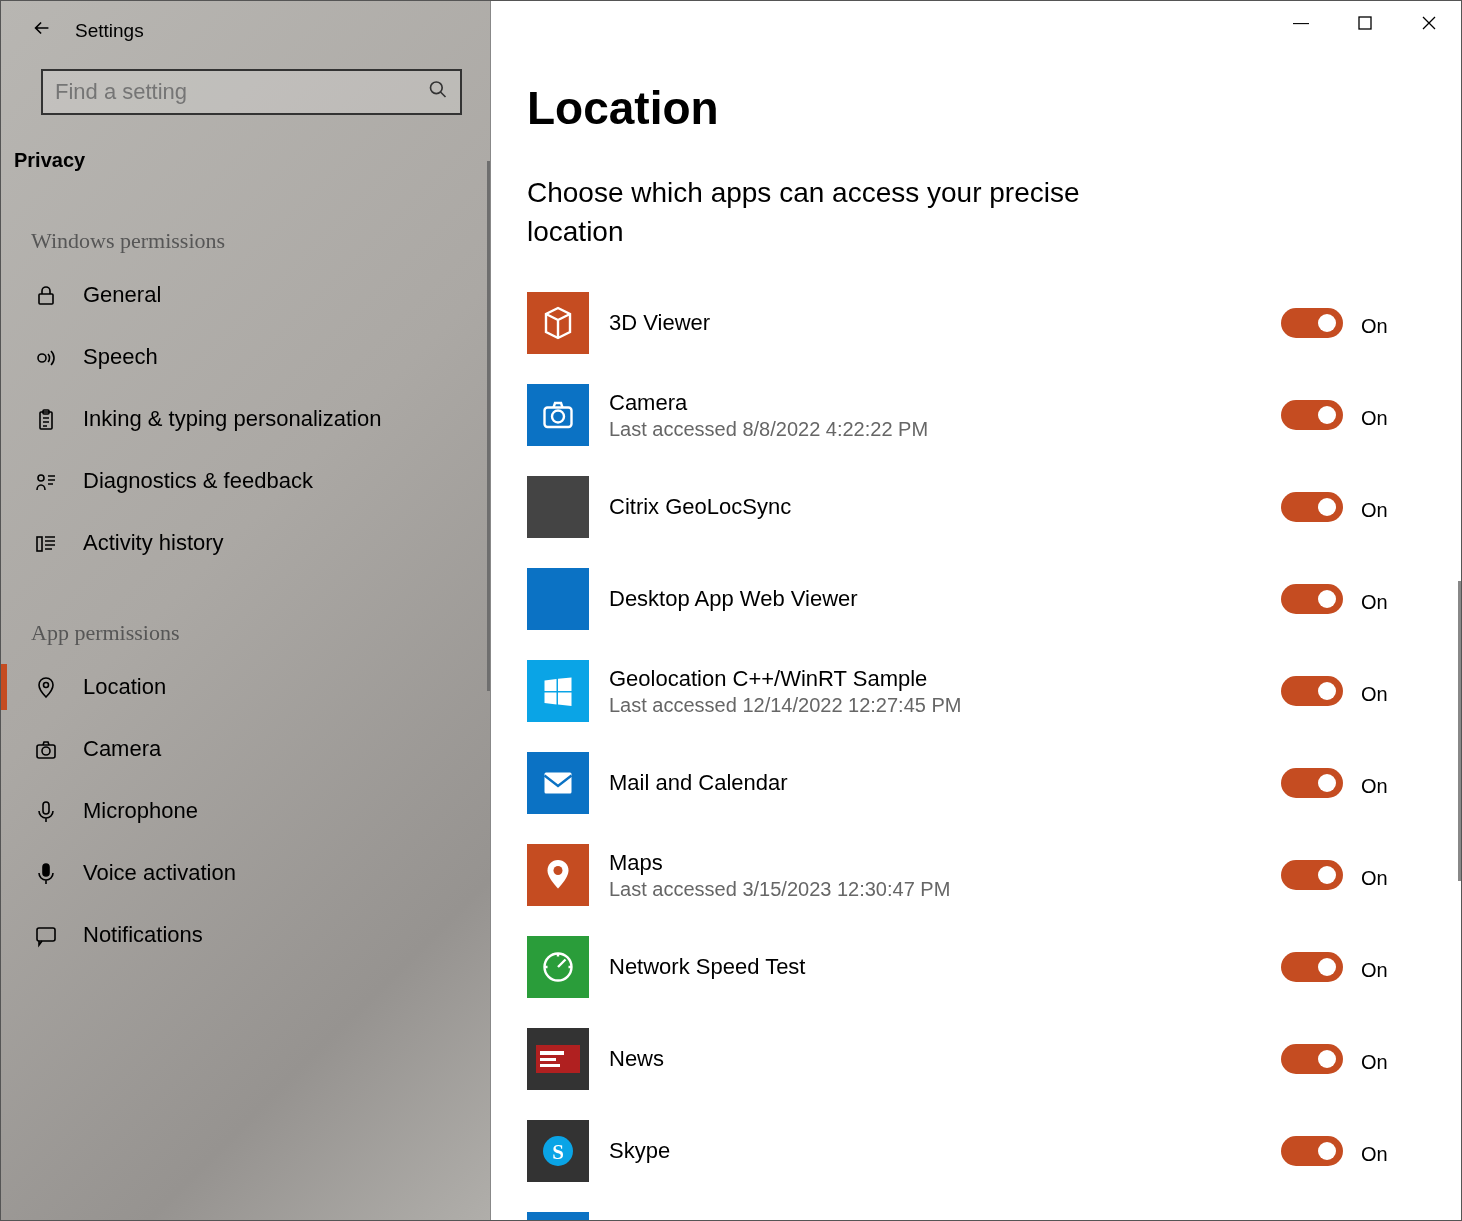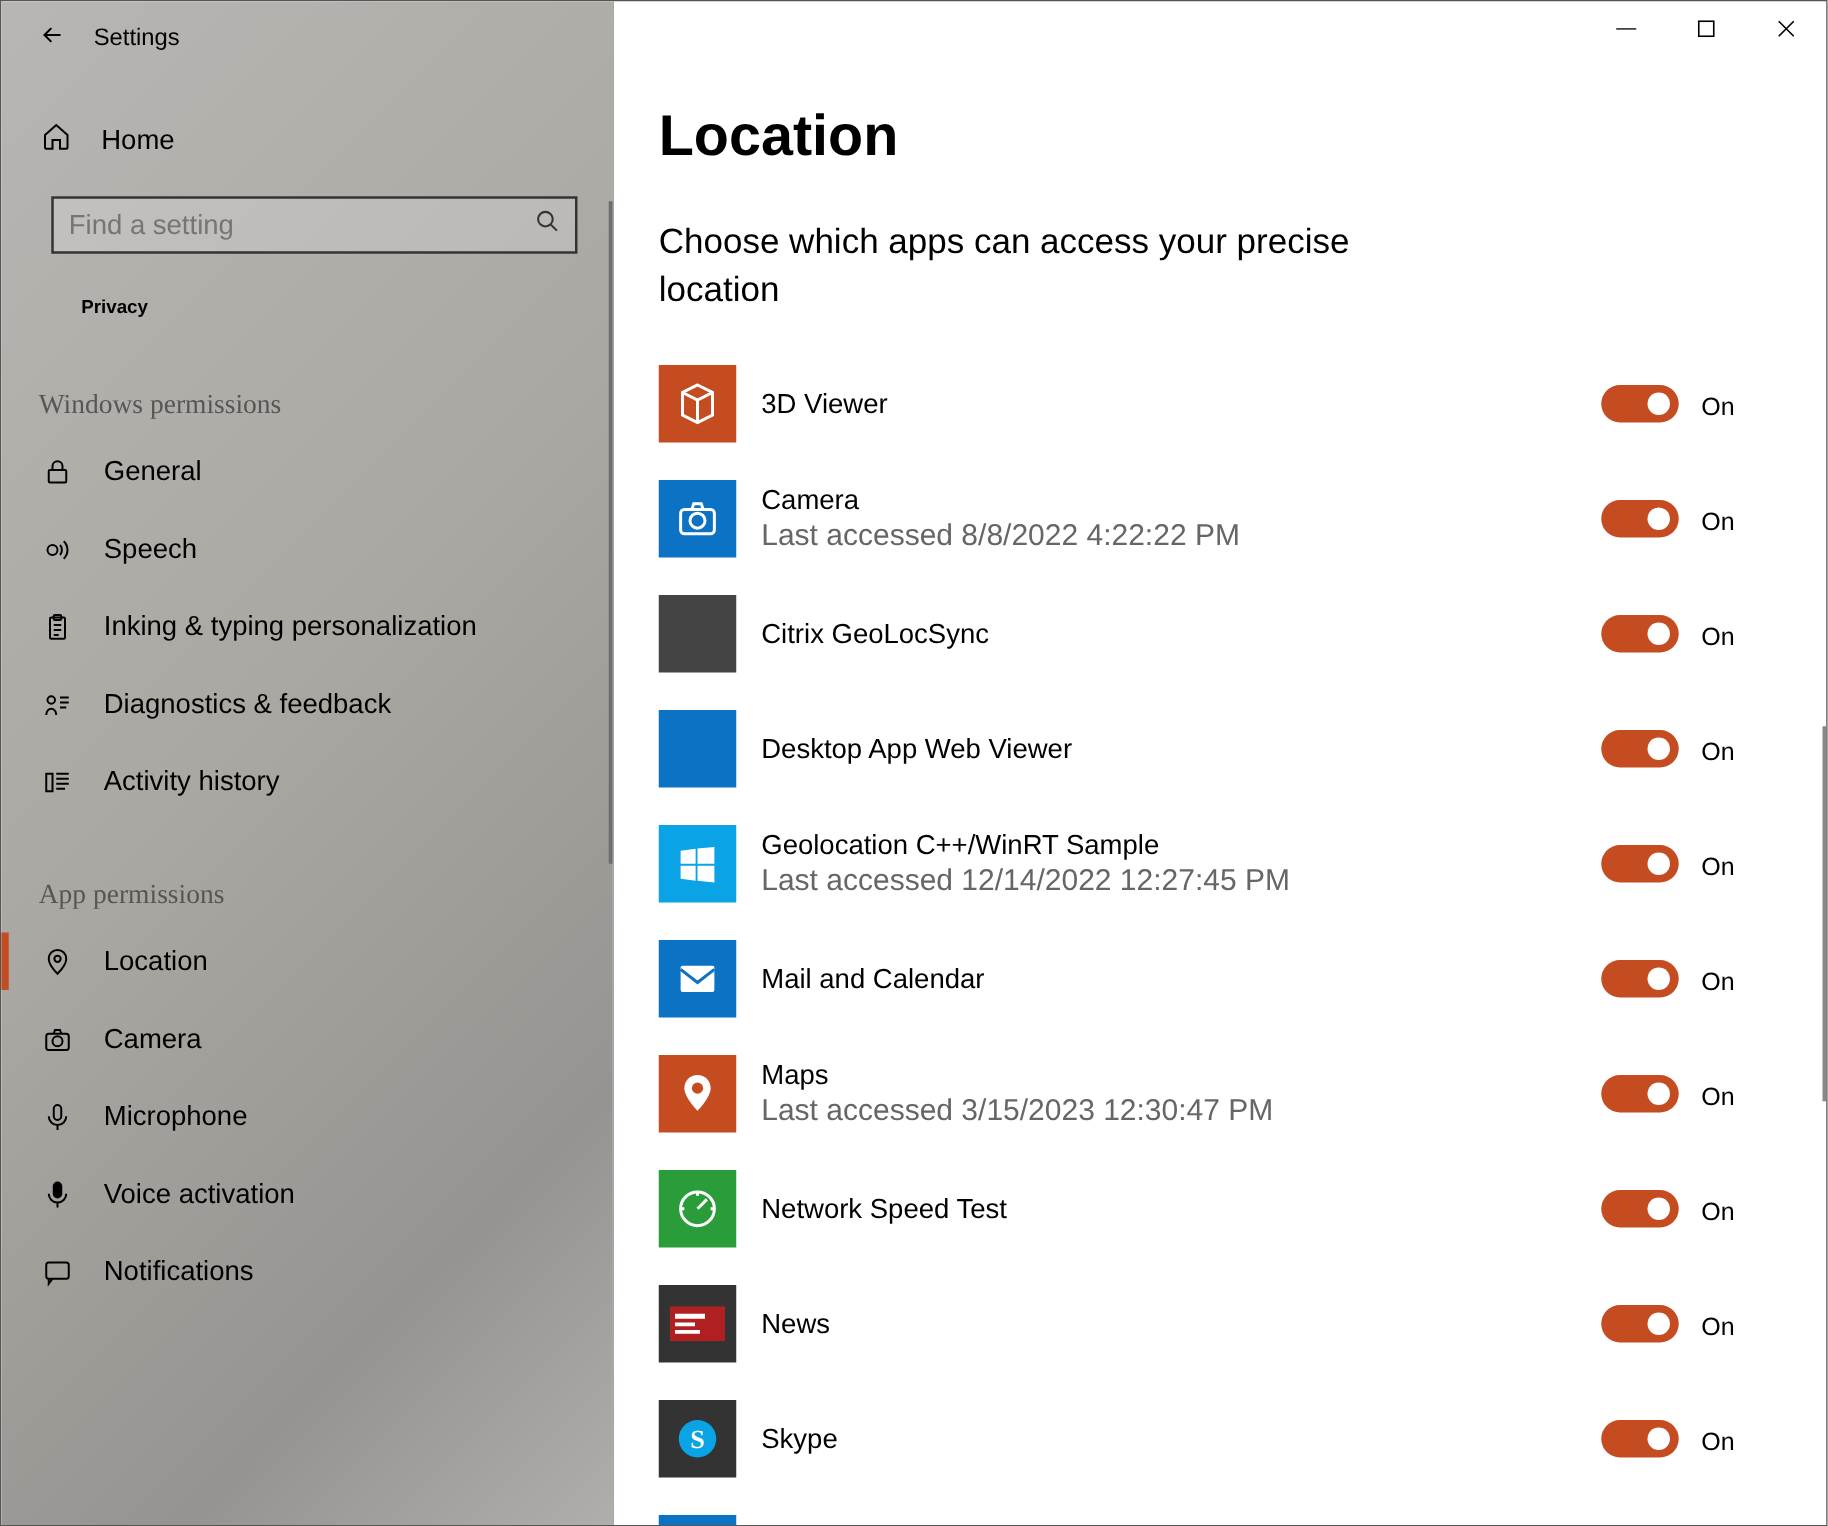--- a/index.html
+++ b/index.html
@@ -60,24 +60,23 @@
 .search-wrap { position: relative; padding-left: 40px; }
 .search-icon {
   position: absolute;
   right: 42px;
   top: 50%;
   transform: translateY(-50%);
   font-size: 20px;
   color: #333;
 }
 .section-label {
-  font-size: 15px;
+  font-size: 20px;
   font-weight: 600;
-  padding: 28px 0 10px 44px;
-  margin-left: 20px;
+  padding: 28px 0 10px 13px;
 }
 .group-label {
   font-size: 22px;
   color: #565656;
   padding: 46px 0 10px 30px;
   font-family: Liberation Serif, serif;
 }
 .nav-item {
   display: flex;
   align-items: flex-end;
@@ -142,21 +141,21 @@
 }
 .app-icon {
   width: 62px; height: 62px;
   display: flex; align-items: center; justify-content: center;
   color: #fff;
   font-size: 30px;
   flex: 0 0 62px;
 }
 .app-text { flex: 1; }
 .app-name { font-size: 22px; color: #000; }
-.app-sub { font-size: 24px; color: #666; margin-top: 2px; }
+.app-sub { font-size: 20px; color: #666; margin-top: 2px; }
 .toggle-wrap { display: flex; align-items: flex-end; gap: 18px; width: 130px; }
 .toggle {
   width: 62px; height: 30px;
   border-radius: 15px;
   background: #c54c21;
   position: relative;
   cursor: pointer;
 }
 .toggle-knob {
   position: absolute;
@@ -176,28 +175,20 @@
     <div class="sidebar-scroll"></div>
     <div class="title-row">
       <span class="back-arrow">
         <svg width="22" height="22" viewBox="0 0 24 24" fill="none" stroke="#000" stroke-width="1.8">
             <path d="M19 12H5M11 6l-6 6 6 6"></path>
           </svg>
       </span>
       <span class="title-text">Settings</span>
     </div>
 
-    <div class="home-row">
-      <span class="home-icon">
-        <svg viewBox="0 0 24 24" fill="none" stroke="#000" stroke-width="1.6">
-            <path d="M3 11l9-8 9 8v10a1 1 0 01-1 1h-5v-7h-6v7H4a1 1 0 01-1-1V11z"></path>
-          </svg>
-      </span>
-      <span>Home</span>
-    </div>
 
     <div class="search-wrap">
       <input class="search-box" type="text" placeholder="Find a setting" style="">
       <span class="search-icon">
         <svg width="20" height="20" viewBox="0 0 24 24" fill="none" stroke="#333" stroke-width="2">
             <circle cx="10" cy="10" r="7"></circle>
             <path d="M21 21l-6-6"></path>
           </svg>
       </span>
     </div>

